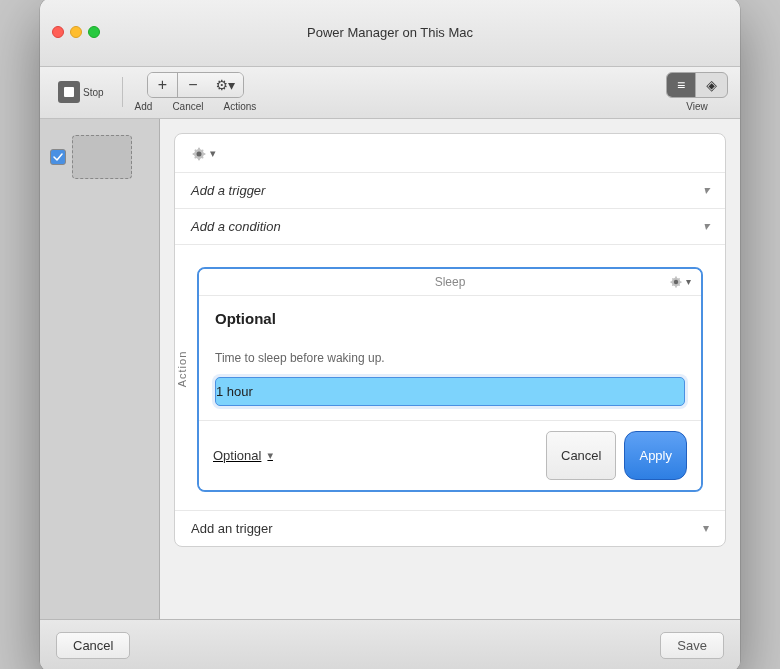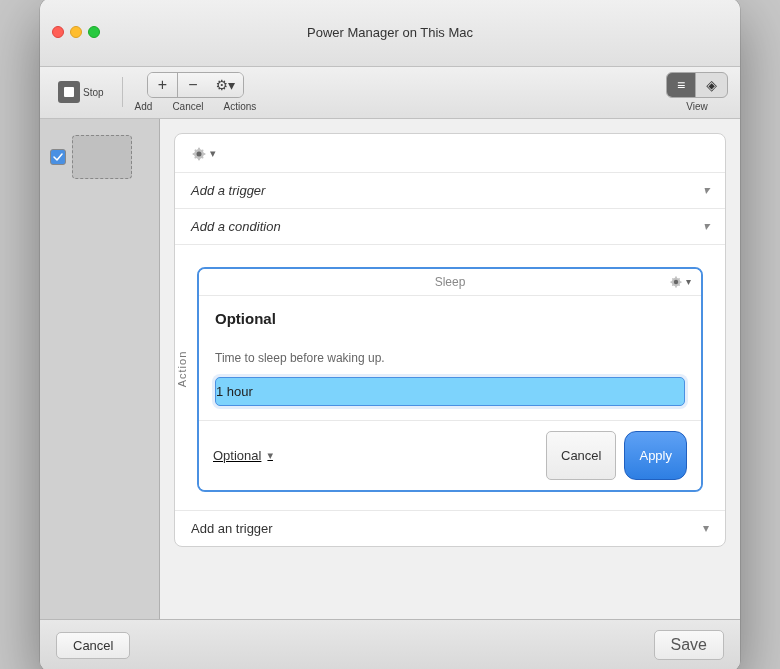--- a/index.html
+++ b/index.html
@@ -356,21 +356,21 @@
       font-size: 13px;
       background: linear-gradient(to bottom, #f9f9f9, #ebebeb);
       border: 1px solid #bbb;
       border-radius: 5px;
       cursor: pointer;
       color: #333;
     }
 
     .btn-bottom-save {
       padding: 5px 16px;
-      font-size: 16px;
+      font-size: 13px;
       background: linear-gradient(to bottom, #f9f9f9, #ebebeb);
       border: 1px solid #bbb;
       border-radius: 5px;
       cursor: pointer;
       color: #555;
       margin-left: 16px;
     }
 
     .stop-icon-box {
       width: 22px;

